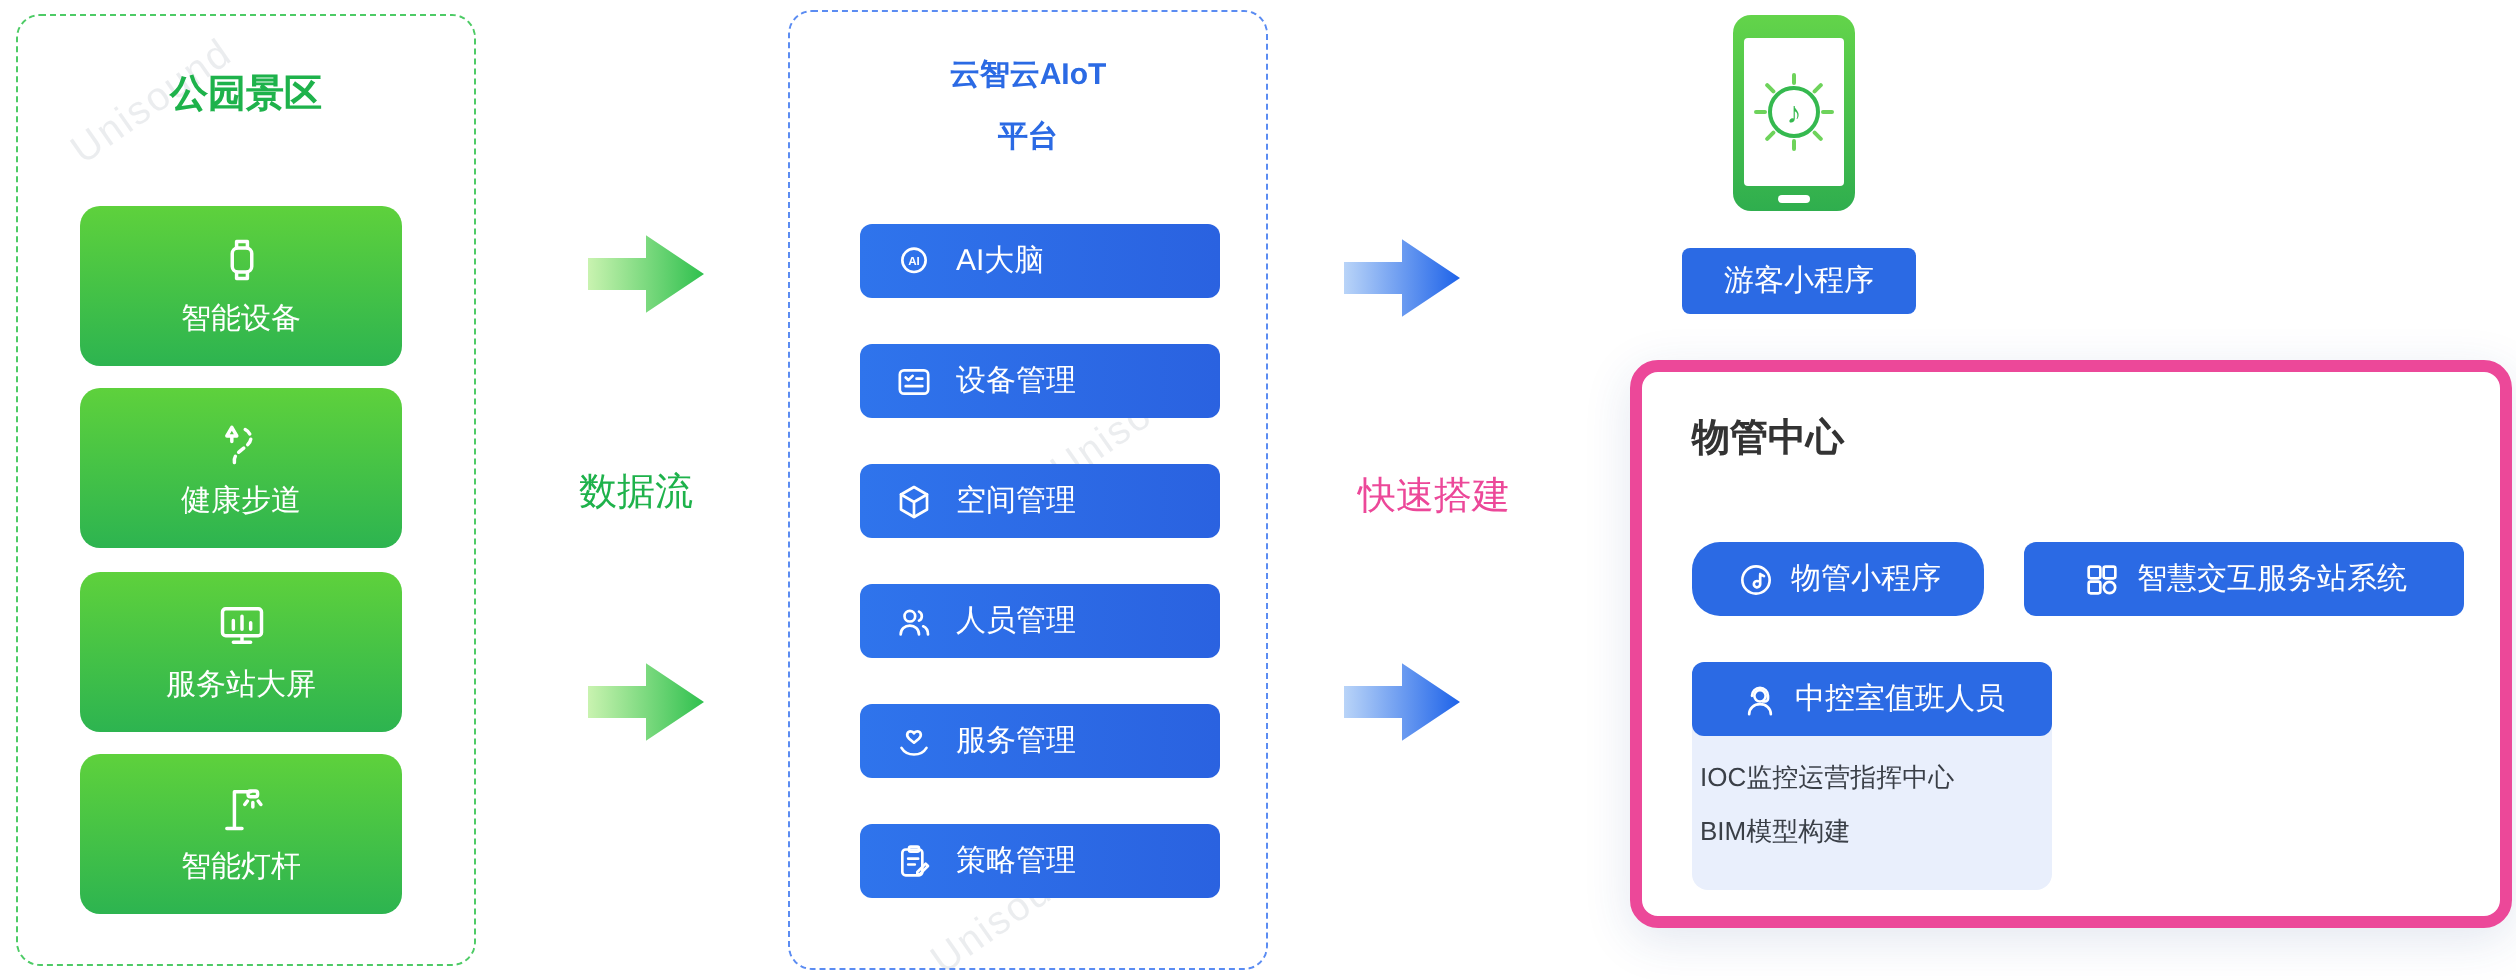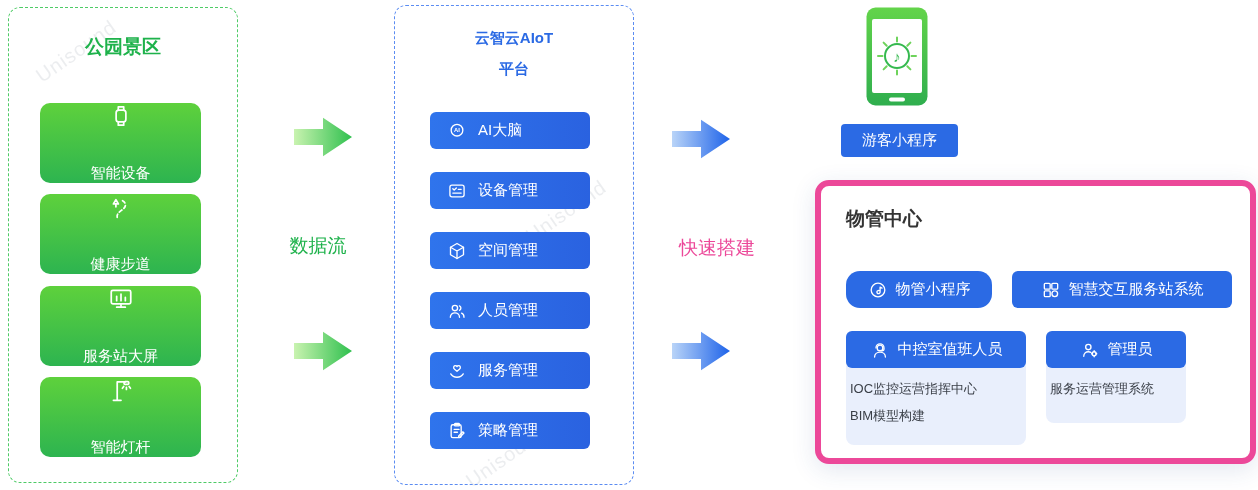--- a/index.html
+++ b/index.html
@@ -12,23 +12,23 @@
   .dashed-box{position:absolute;border:1.5px dashed;border-radius:12px;box-sizing:border-box;}
   #left-box{left:8px;top:7px;width:230px;height:476px;border-color:#4ecb66;}
   #center-box{left:394px;top:5px;width:240px;height:480px;border-color:#5b8cf2;}
   .left-title{position:absolute;left:8px;top:34px;width:230px;text-align:center;
               color:#1eb24b;font-weight:bold;font-size:19px;}
   .center-title{position:absolute;left:394px;top:22px;width:240px;text-align:center;
                 color:#2b6ae4;font-weight:bold;font-size:15px;line-height:31px;}
   
   .tile{position:absolute;left:40px;width:161px;height:80px;border-radius:10px;
         background:linear-gradient(180deg,#5ed13c,#2db450);display:flex;flex-direction:column;
-        align-items:center;justify-content:space-between;gap:7px;color:#fff;font-size:15px;}
-  
-  .plat-btn{position:absolute;left:430px;width:160px;height:37px;border-radius:6px;
+        align-items:center;justify-content:center;gap:7px;color:#fff;font-size:15px;}
+  
+  .plat-btn{position:absolute;left:430px;width:180px;height:37px;border-radius:6px;
             background:linear-gradient(90deg,#2f74ec,#2a62e0);color:#fff;font-size:15px;
             display:flex;align-items:center;gap:11px;padding-left:17px;box-sizing:border-box;}
   
   .arrow{position:absolute;width:58px;height:42px;
          clip-path:polygon(0 31%,50% 31%,50% 4%,100% 50%,50% 96%,50% 69%,0 69%);}
   .arrow.g{background:linear-gradient(90deg,#c9f3b0,#2fc04e);}
   .arrow.b{background:linear-gradient(90deg,#b9d4f8,#1e63e9);}
   .flow-label{position:absolute;font-weight:normal;font-size:19px;text-align:center;}
   .flow-label.g{color:#1eb24b;left:281px;top:233px;width:74px;}
   .flow-label.b{color:#ec4899;left:664px;top:235px;width:106px;}
@@ -243,31 +243,15 @@
             </svg>
         </span>
         <span>中控室值班人员</span>
       </div>
       <div class="group-lines">
         <div>IOC监控运营指挥中心</div>
         <div>BIM模型构建</div>
       </div>
     </div>
 
-    <div class="pm-group" id="group-2">
-      <div class="pm-btn">
-        <span class="bicon">
-          <svg width="20" height="20" viewBox="0 0 24 24">
-              <circle cx="10" cy="8.5" r="3.2"></circle>
-              <path d="M4.5 19.5c0-3.3 2.5-5.4 5.5-5.4 1.2 0 2.3.3 3.2.9"></path>
-              <circle cx="17" cy="16.5" r="2.4"></circle>
-              <path d="M17 12.9v1.2M17 18.9v1.2M13.9 16.5h1.2M18.9 16.5h1.2"></path>
-            </svg>
-        </span>
-        <span>管理员</span>
-      </div>
-      <div class="group-lines">
-        <div>服务运营管理系统</div>
-      </div>
-    </div>
   </div>
 
 </div>
 
 </body></html>

